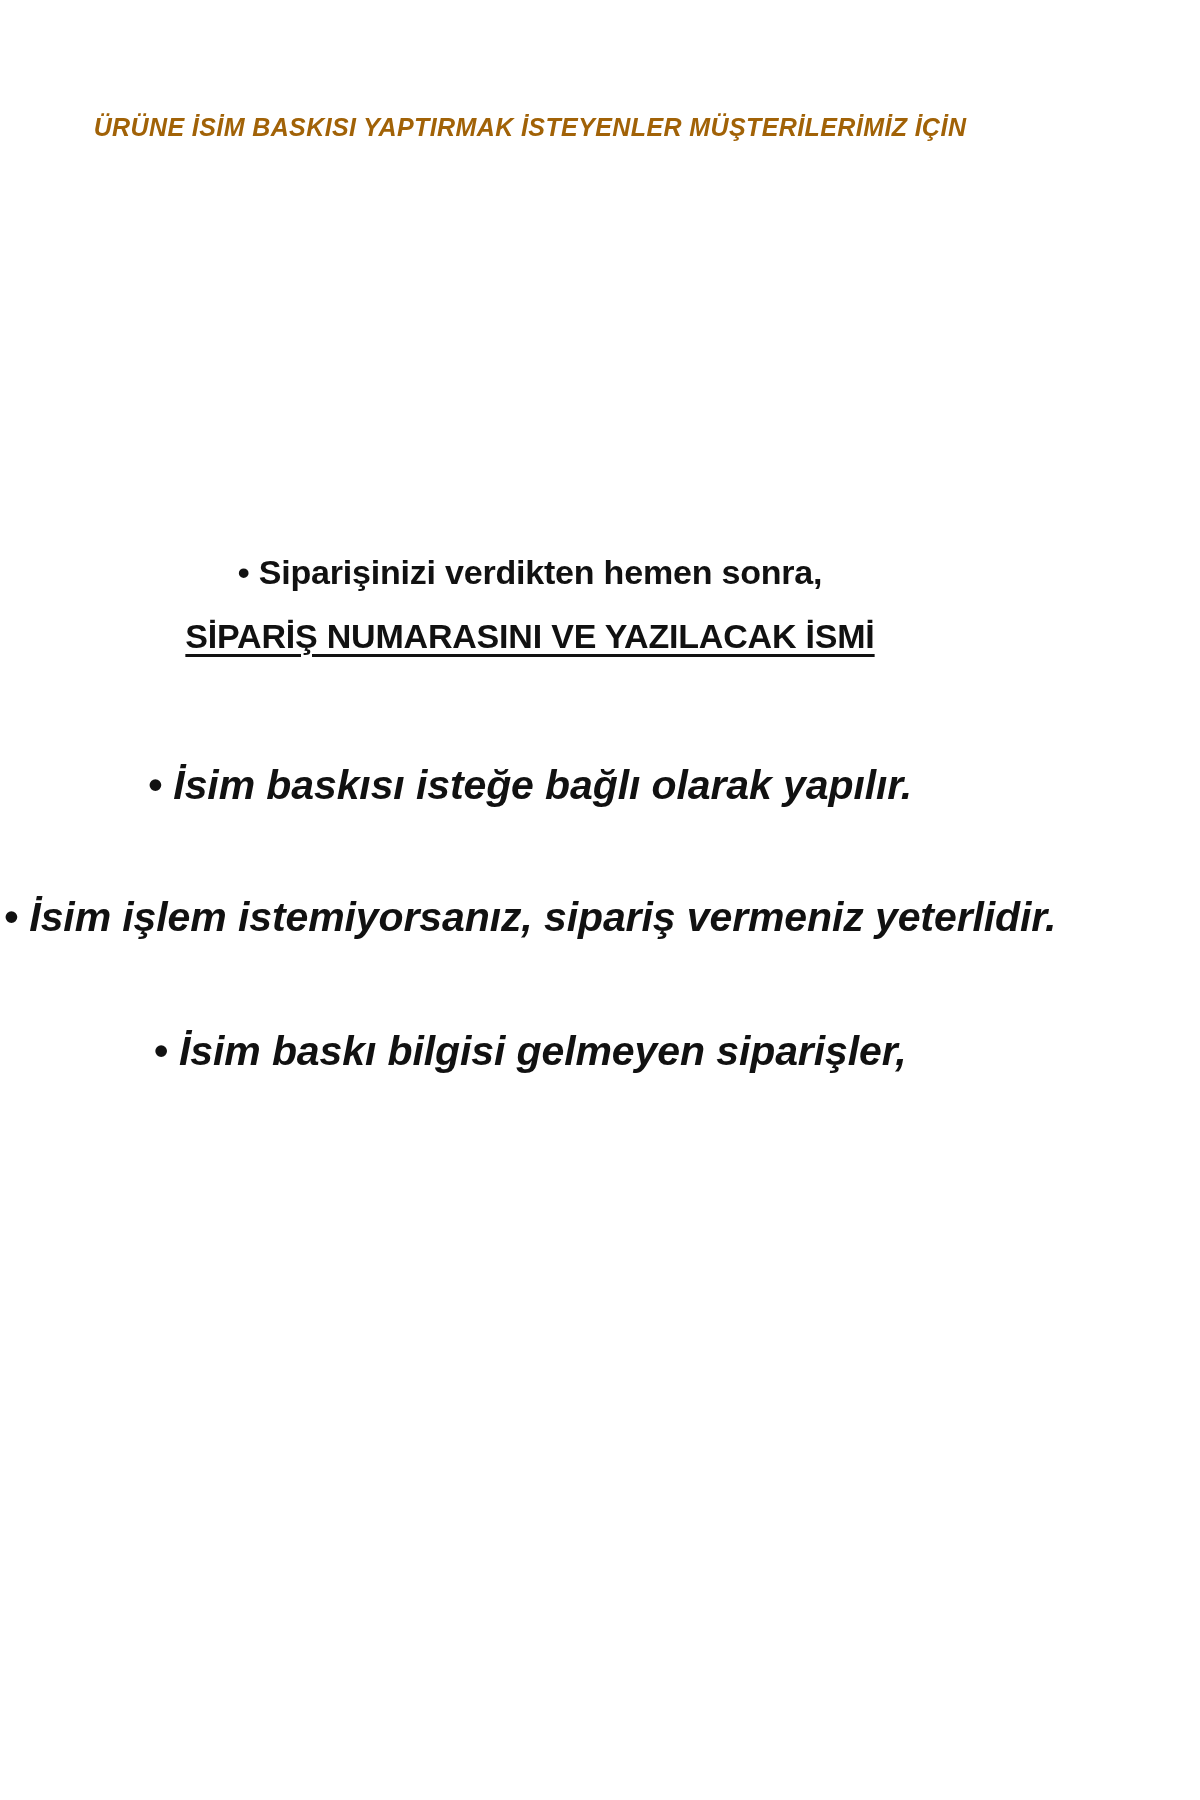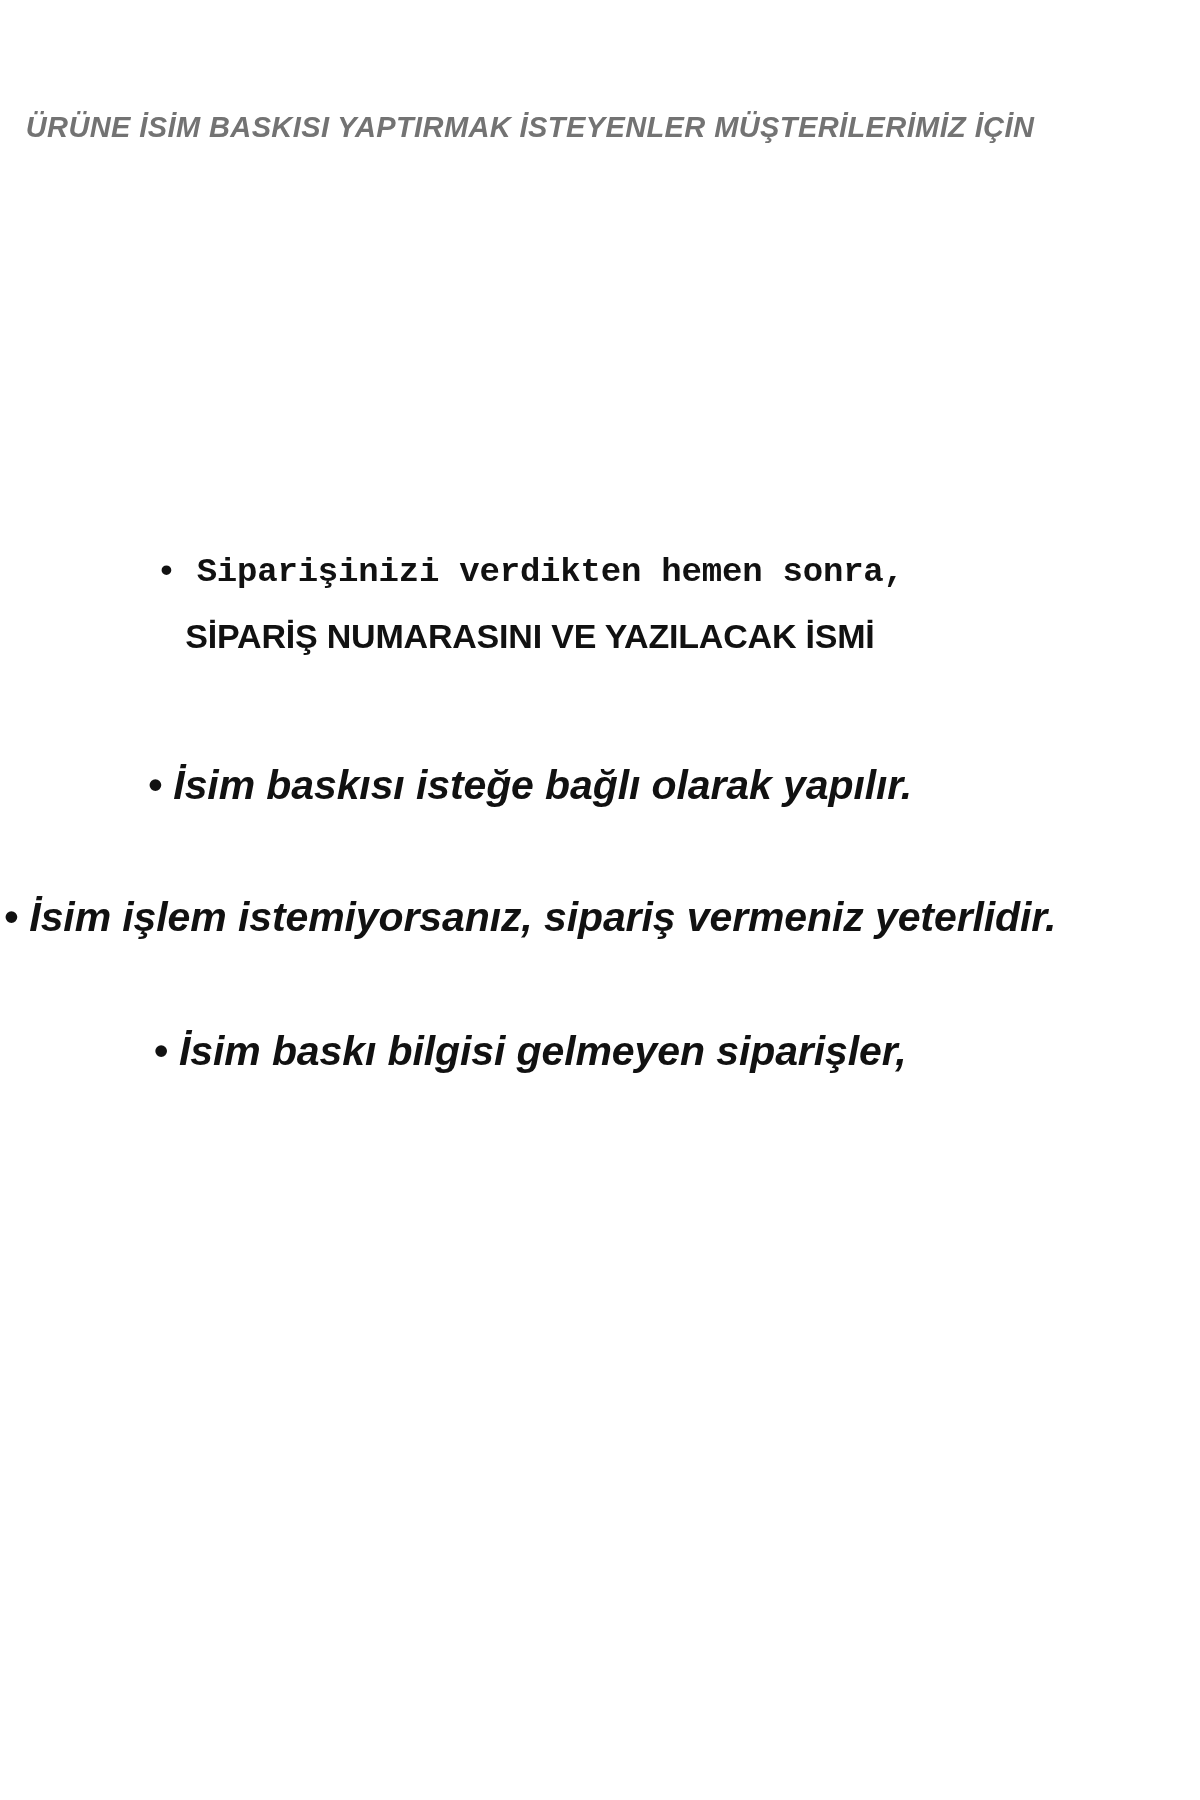--- a/index.html
+++ b/index.html
@@ -39,24 +39,24 @@
     left: 0;
     top: 96px;
     width: 1060px;
     text-align: center;
   }
   .heading-line {
     display: block;
     font-family: "Liberation Sans", sans-serif;
     font-weight: 700;
     font-style: italic;
-    font-size: 29px;
+    font-size: 25px;
     letter-spacing: 0.4px;
     line-height: 62px;
-    color: #737373;
+    color: #a16207;
     white-space: nowrap;
   }
 
   
   .body-blocks {
     position: absolute;
     left: 0;
     top: 540px;
     width: 1060px;
   }
@@ -68,36 +68,37 @@
 
   .line {
     display: block;
     text-align: center;
     color: #111111;
     white-space: nowrap;
   }
 
   
   .s-upright {
-    font-family: Liberation Mono, monospace;
+    font-family: Liberation Sans, sans-serif;
     font-weight: 700;
     font-style: normal;
     font-size: 34px;
     line-height: 64px;
     letter-spacing: -0.2px;
   }
   .s-upright-caps {
     font-family: "Liberation Sans", sans-serif;
     font-weight: 700;
     font-style: normal;
     font-size: 34px;
     line-height: 64px;
     letter-spacing: -0.2px;
   }
   .underline-span {
+    text-decoration: underline;
     text-decoration-thickness: 3px;
     text-underline-offset: 6px;
   }
 
   
   .s-italic {
     font-family: "Liberation Sans", sans-serif;
     font-weight: 700;
     font-style: italic;
     font-size: 41px;

